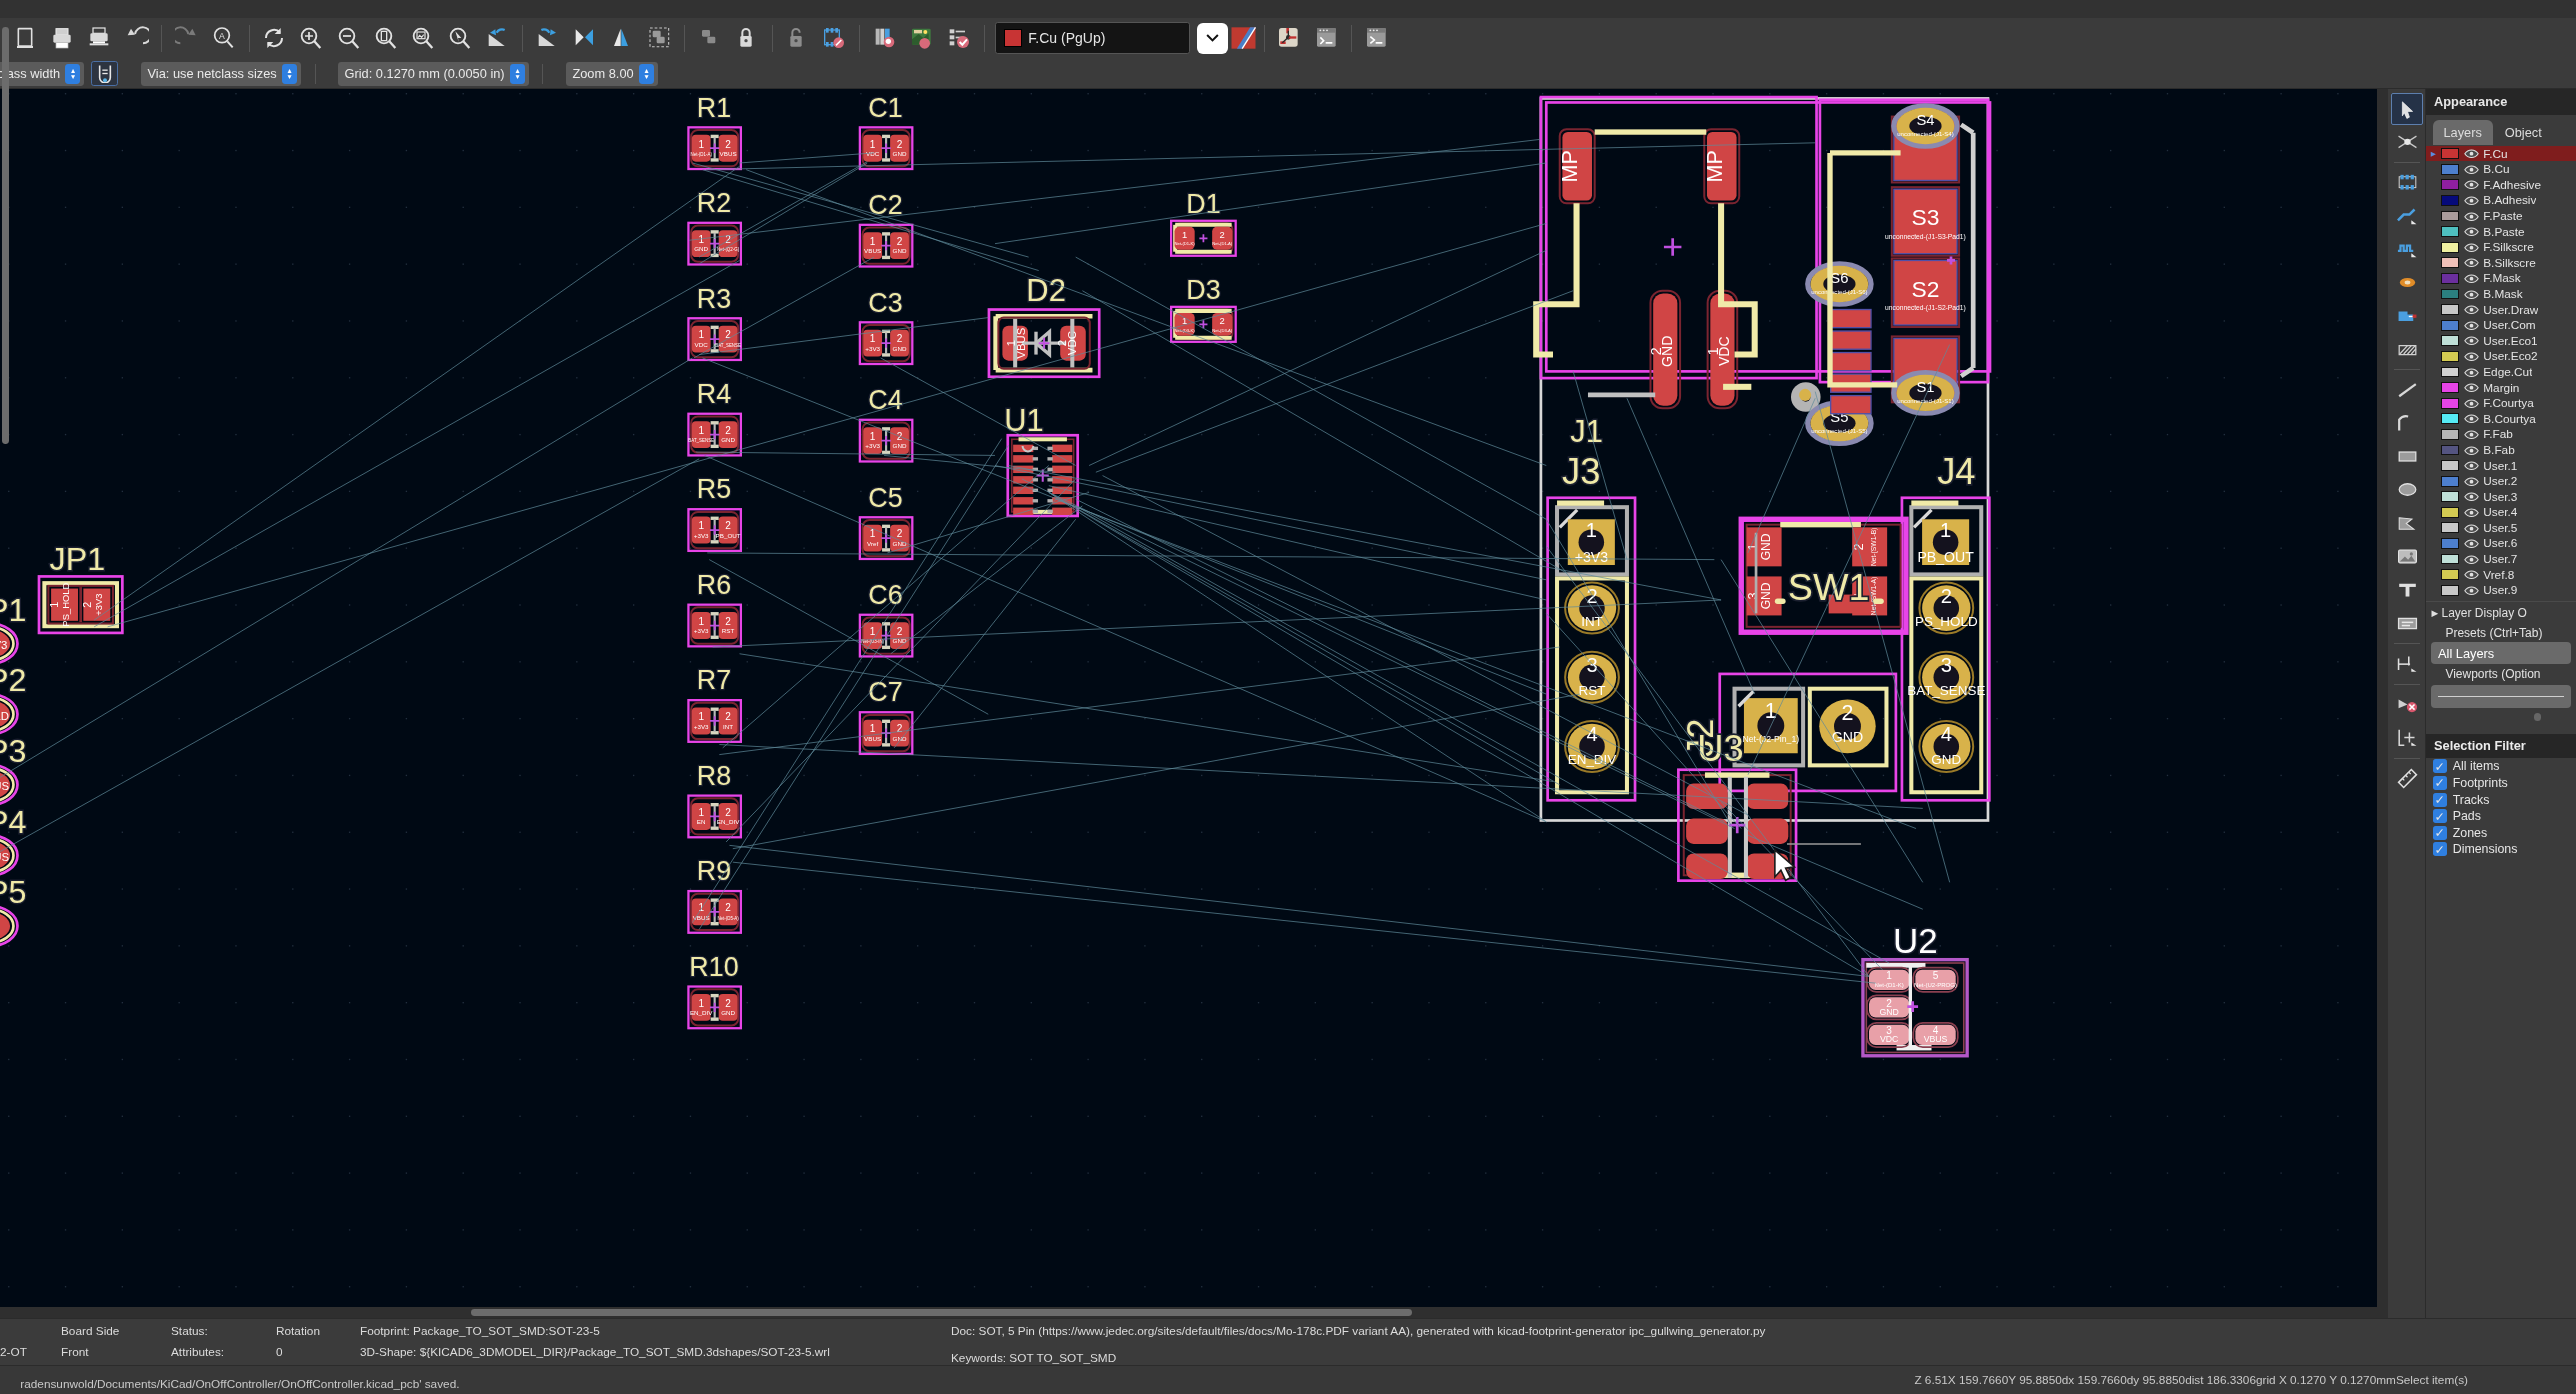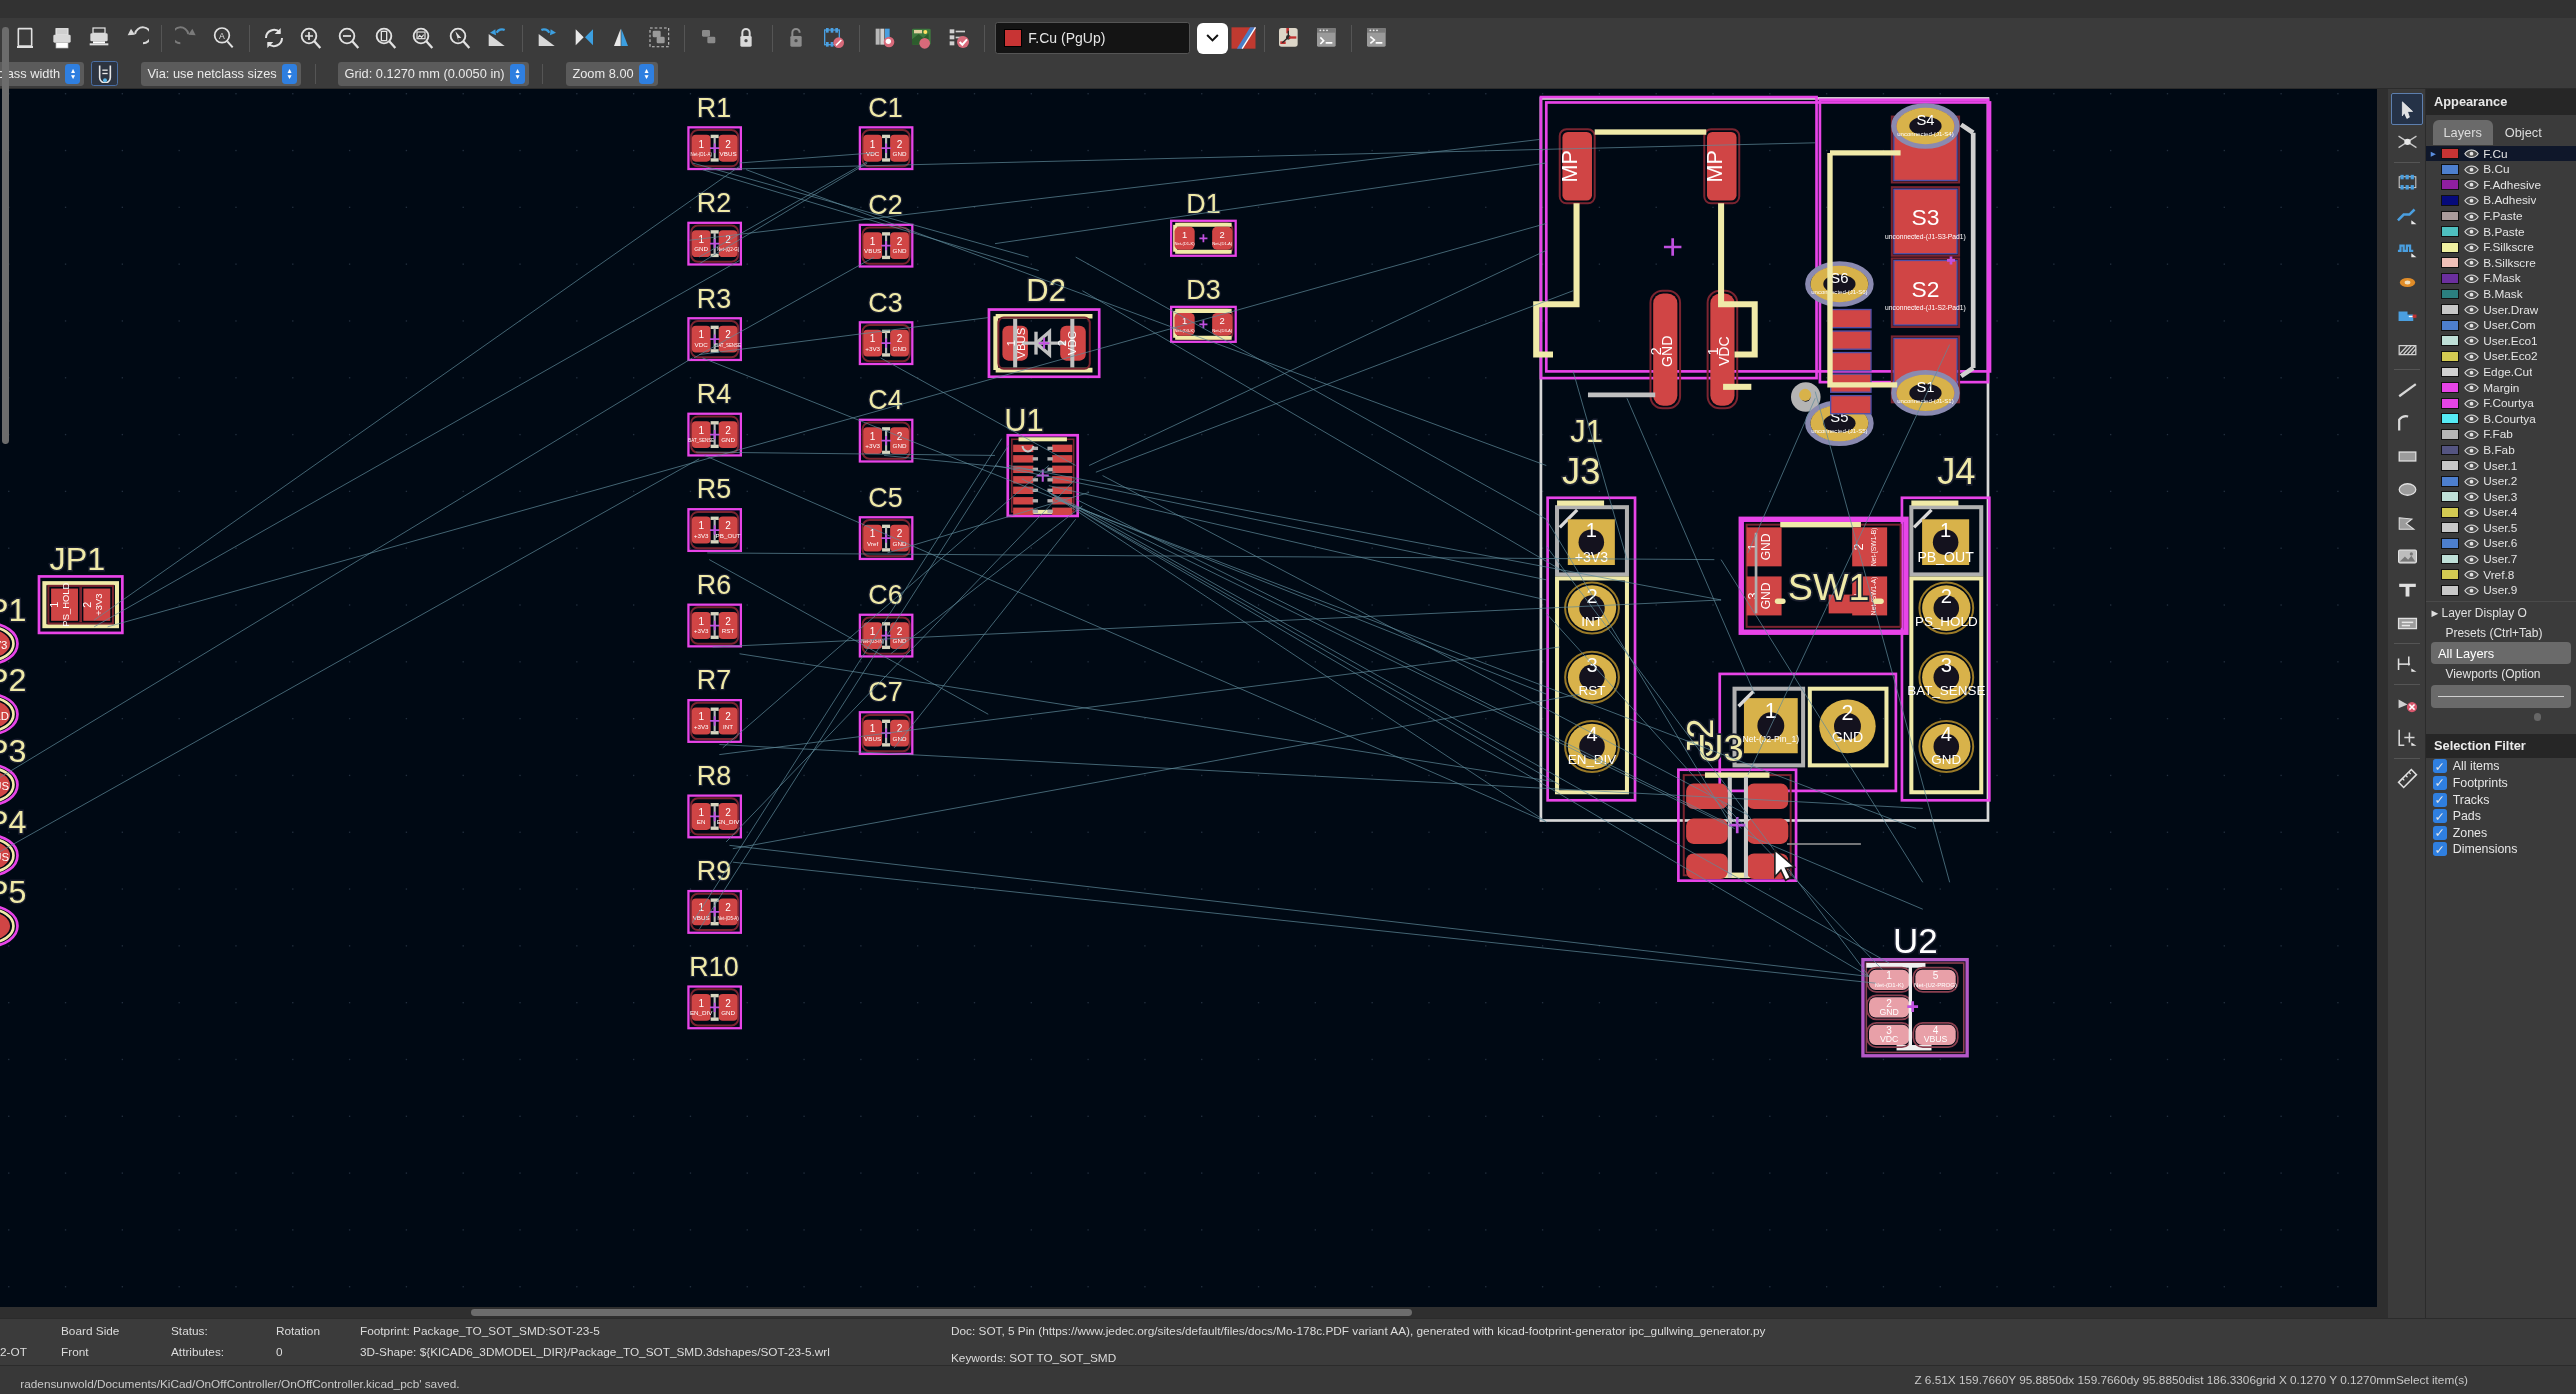--- a/index.html
+++ b/index.html
@@ -60,21 +60,21 @@
 
   
   .apppanel { position:absolute; left:2425px; top:89px; width:151px; height:1229px;
     background:#3b3b3b; border-left:0.7px solid #2b2b2b; overflow:hidden;}
   .aphdr { background:#262626; color:#e8e8e8; font-size:12.8px; padding:5.4px 8px; font-weight:bold;}
   .aptabs { display:flex; padding:5.4px 4px 0 6.7px; gap:1.3px; }
   .aptab { font-size:12.8px; color:#dcdcdc; padding:4.7px 10.8px; border-radius:6px 6px 0 0;}
   .aptab.sel { background:#6a6a6a; }
   .layerlist { background:#3b3b3b; padding-top:1.3px; }
   .lrow { display:flex; align-items:center; height:15.6px; padding-left:4px; gap:4.7px; }
-  .lrow.sel { background:#0f172a;text-align:center; }
+  .lrow.sel { background:#7f1d1d;text-align:center; }
   .larrow { width:6.7px; font-size:6.7px; color:#5a8ee0; flex:none; }
   .lsw { width:17.5px; height:10.8px; border:0.7px solid #111; flex:none; }
   .leye { width:15px; height:10px; flex:none; }
   .lname { color:#e4e4e4; font-size:11.8px; white-space:nowrap; overflow:hidden; }
   .ldisp { color:#e0e0e0; font-size:12px; padding:4px 0 4px 5.4px; display:flex;
     align-items:center; gap:3.4px; border-top:0.7px solid #4a4a4a; margin-top:2.7px;}
   .plabel { color:#e3e3e3; font-size:12px; padding:2.7px 0 2px 5.4px;margin-left:14px; }
   .pbox { margin:0 5.4px; background:#6a6a6a; border-radius:4px; color:#fff;
     font-size:12.8px; padding:3.4px 6.7px; }
   .vpbox { margin:2px 5.4px 0 5.4px; background:#6a6a6a; border-radius:4px; height:23px;

